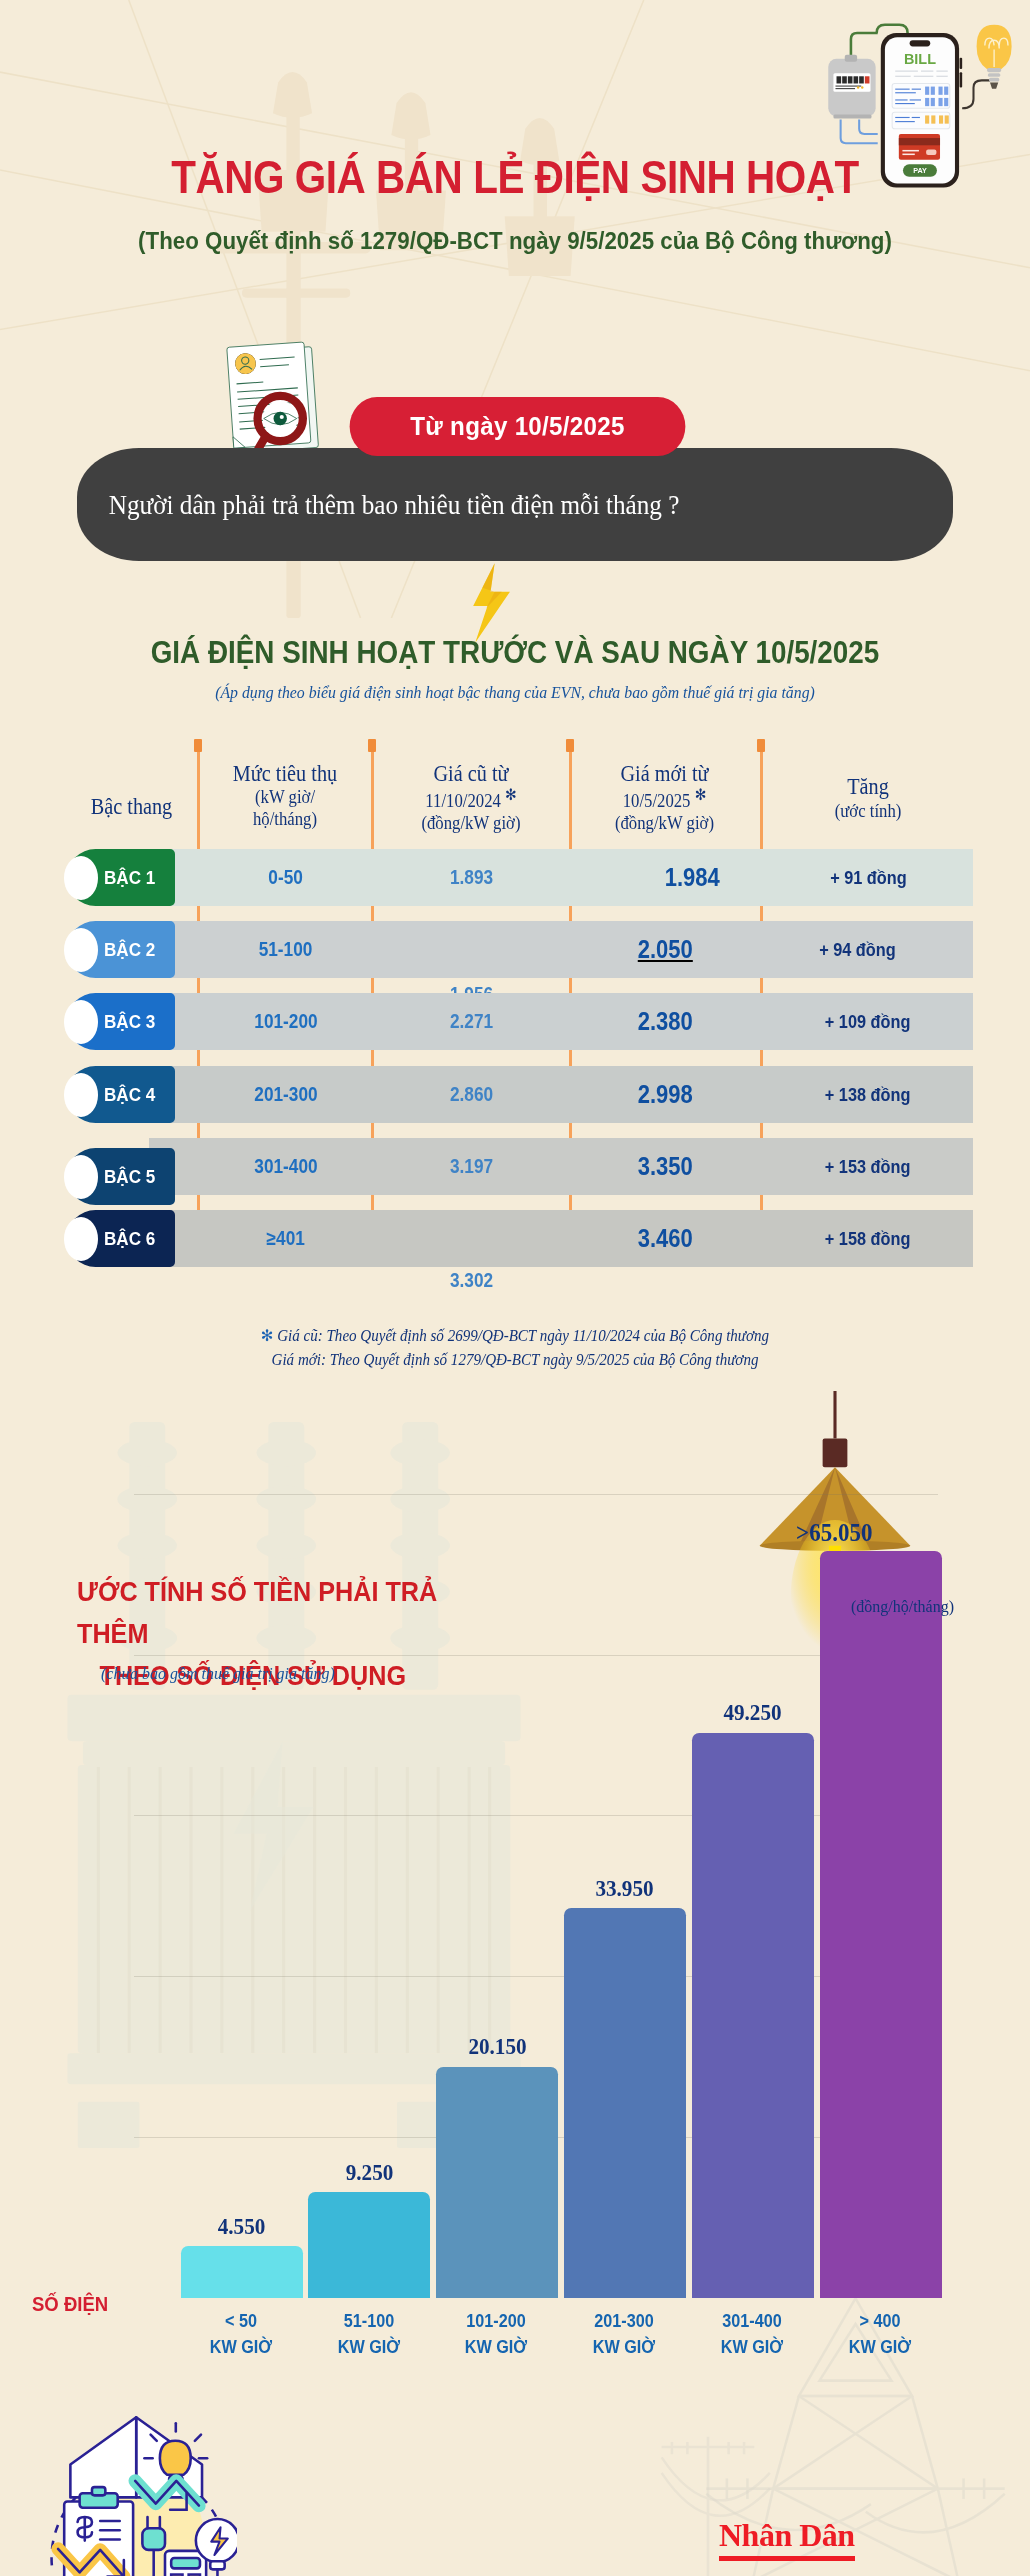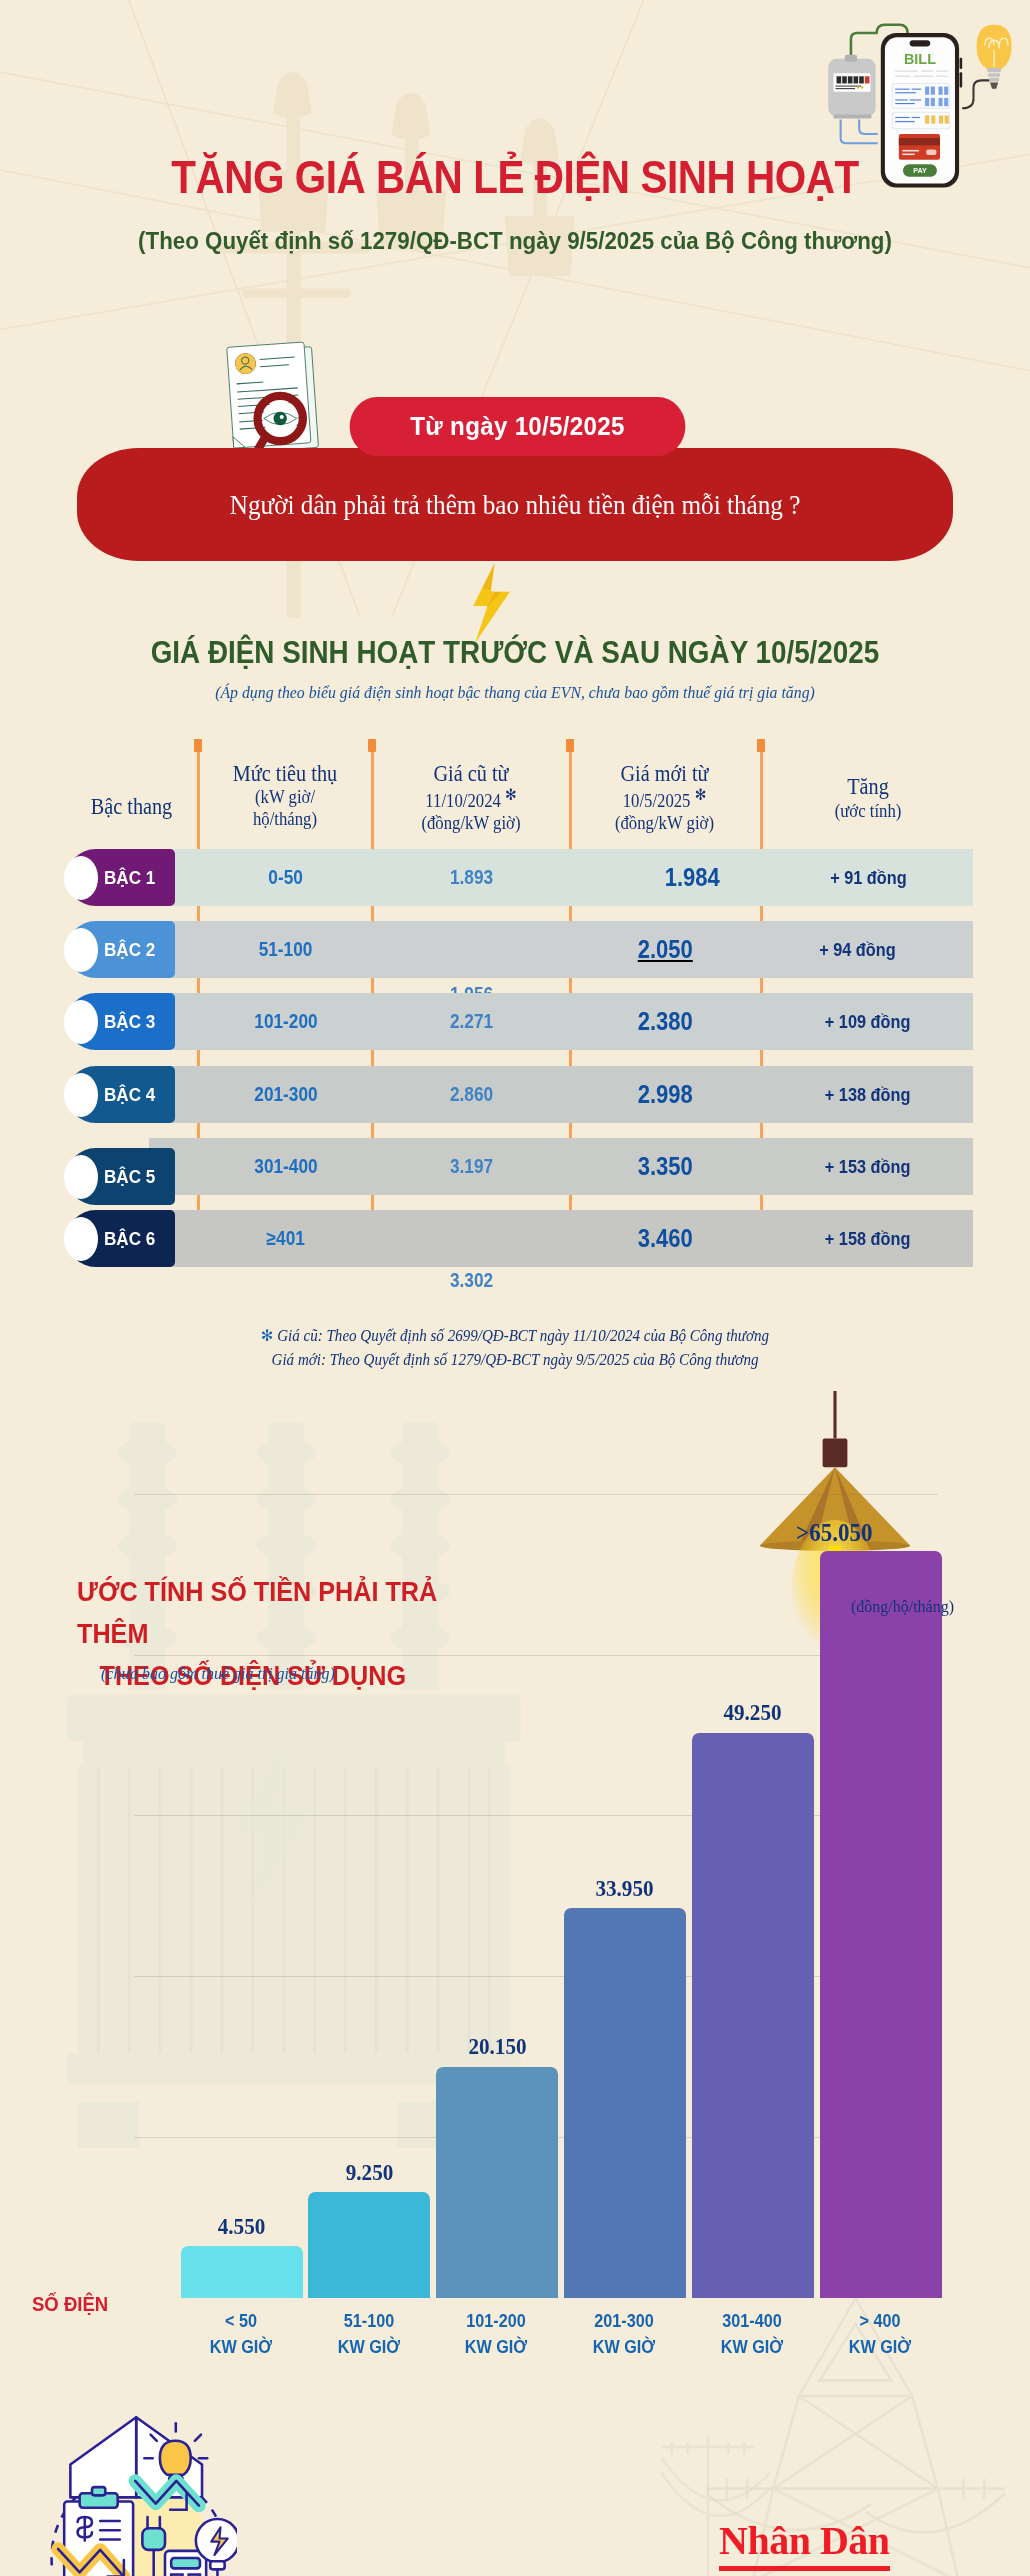--- a/index.html
+++ b/index.html
@@ -37,22 +37,22 @@
   .date-badge {
     position:absolute; left:337px; top:397px; width:361px; height:59px;
     background:#d71f35; border-radius:30px;
     display:flex; align-items:center; justify-content:center;
     color:#fff; font-weight:bold; font-size:26px; letter-spacing:0.3px;
     transform:scaleX(.93); transform-origin:50% 50%;
     z-index:4;
   }
   .q-banner {
     position:absolute; left:77px; top:448px; width:876px; height:113px;
-    background:#b91c1c; border-radius:62px/49px;
-    display:flex; align-items:center; justify-content:center;
+    background:#404040; border-radius:62px/49px;
+    display:flex; align-items:center; 
     z-index:3;
   }
   .q-banner span {
     color:#fff; font-family:"Liberation Serif", serif; font-size:28px;
     transform:scaleX(.9); transform-origin:50% 50%; white-space:nowrap;
   }
   .bolt-sm { position:absolute; left:466px; top:562px; width:46px; height:82px; z-index:5; }
 
   
   .sec-title {
@@ -150,21 +150,21 @@
   .xaxis-title {
     position:absolute; left:32px; top:2292px; color:#d41f31;
     font-weight:bold; font-size:20.6px;
     transform:scaleX(.9); transform-origin:0 50%;
   }
 
   
   .foot-art { position:absolute; left:20.6px; top:2411px; width:216px; height:216px; }
   .nhandan {
     position:absolute; left:719px; top:2517px;
-    color:#ee1c25; font-weight:bold; font-size:40px;
+    color:#ee1c25; font-weight:bold; font-size:32px;
     font-family:"Liberation Serif", serif; letter-spacing:-0.5px;
   }
   .nhandan .bar-u { display:block; height:5.2px; background:#ee1c25; margin-top:2.1px; width:100%; }
 </style>
 </head>
 <body>
 
 <div class="page">
 
   <div class="bg-layer">
@@ -470,21 +470,21 @@
       <span class="small">(đồng/kW giờ)</span>
     </div>
     <div class="hdr-cell" style="left:698px; top:32px; width:206px;">
       <span class="big">Tăng</span>
       <span class="small">(ước tính)</span>
     </div>
 
     <div id="table-rows">
         <div class="row" style="top: 107px;">
           <div class="stripe" style="left: 82px; width: 824px; background: rgb(216, 226, 221);"></div>
-          <div class="badge" style="background: #701a75;">
+          <div class="badge" style="background: #15803d;">
             <div class="dot"></div>
             <div class="lbl">BẬC 1</div>
           </div>
           <div class="seg" style="left: 135px; width: 167px;">
             <span class="cell range">0-50</span>
           </div>
           <div class="seg" style="left: 309px; width: 191px;">
             <span class="cell old">1.893</span>
           </div>
           <div class="seg" style="left: 534px; width: 183px;">

